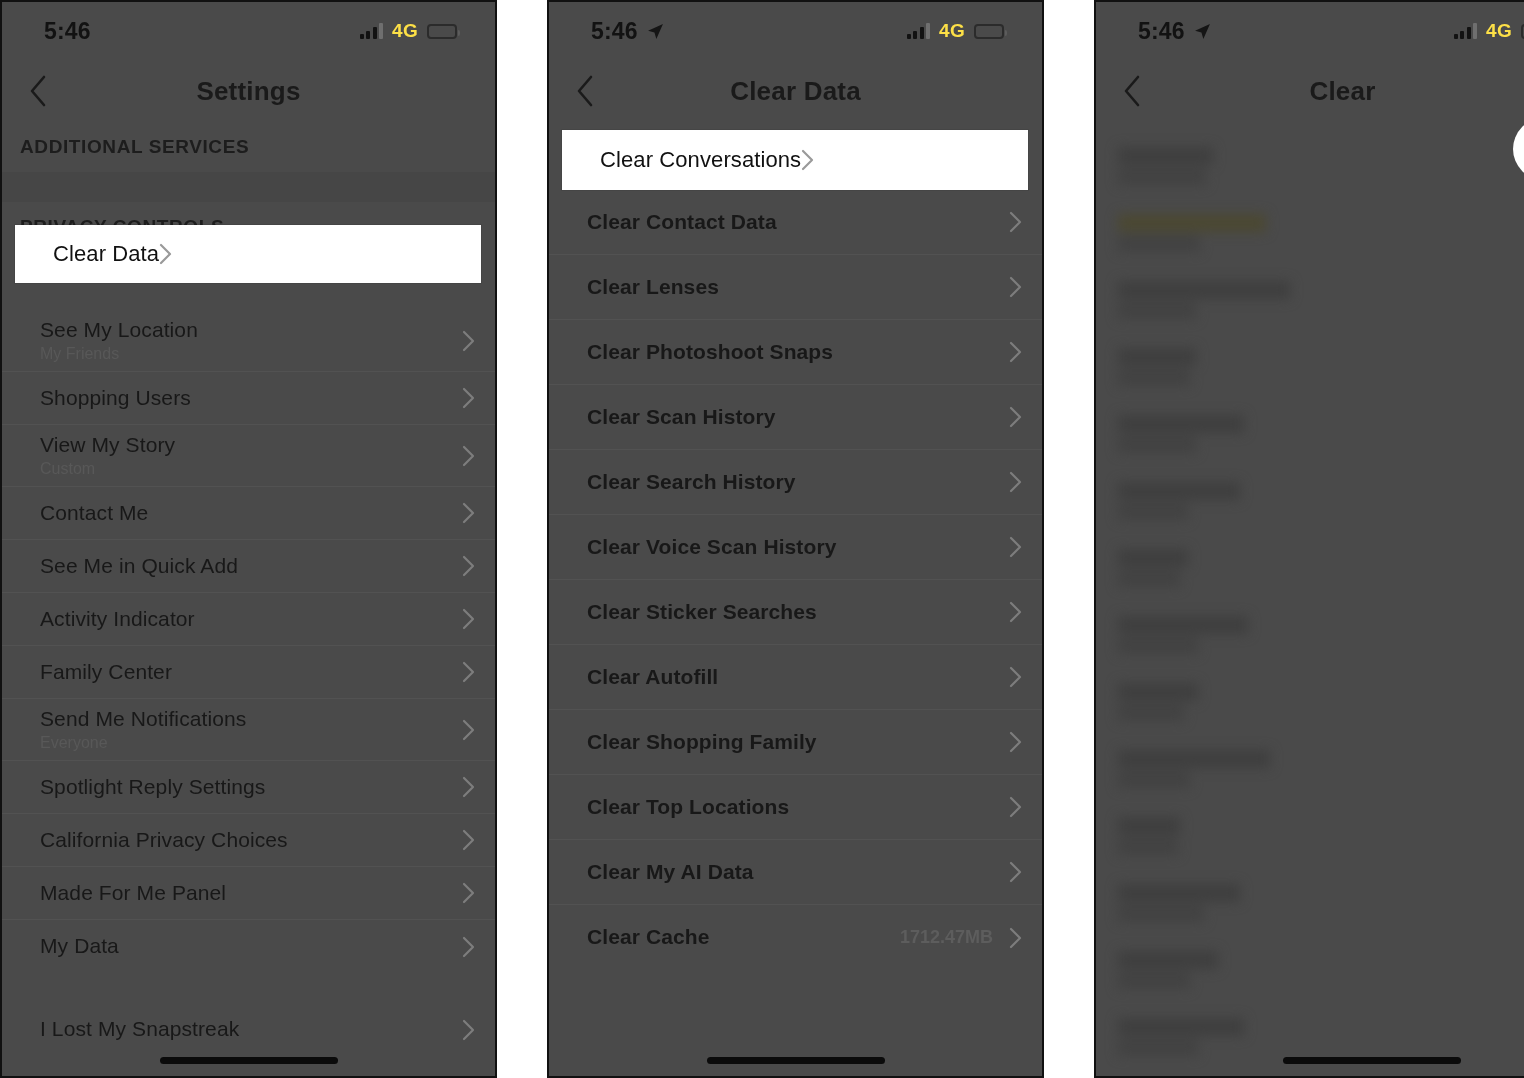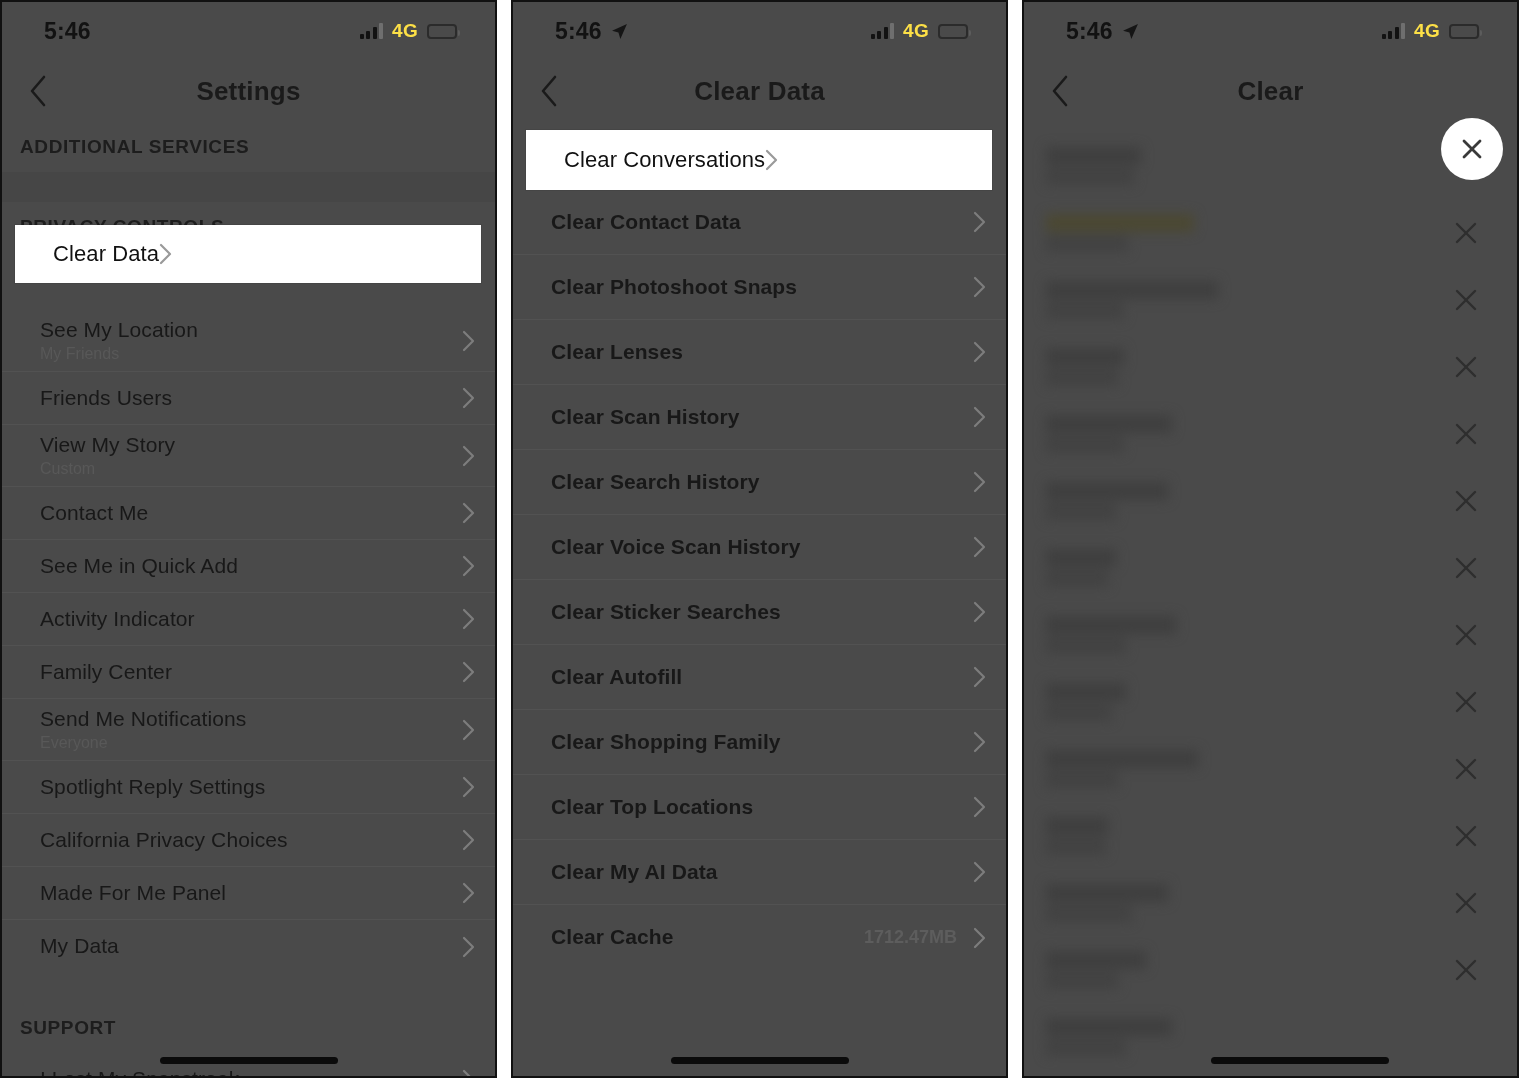--- a/index.html
+++ b/index.html
@@ -7,20 +7,21 @@
     width: 1524px; height: 1078px;
     background: #ffffff;
     font-family: "Liberation Sans", sans-serif;
     overflow: hidden;
   }
   .stage {
     position: relative;
     width: 1524px; height: 1078px;
     background: #ffffff;
     display: flex;
+    gap: 36px;
   }
   .phone {
     position: relative;
     width: 497px;
     height: 1078px;
     background: #4a4a4a;
     border: 2px solid #111111;
     overflow: hidden;
     flex: 0 0 auto;
   }
@@ -251,21 +252,21 @@
         <div class="labels">
           <span class="row-title">See My Location</span>
           <span class="row-sub">My Friends</span>
         </div>
         <svg class="chev" viewBox="0 0 13 22">
             <path d="M2 2 L11 11 L2 20"></path>
           </svg>
       </div>
       <div class="row">
         <div class="labels">
-          <span class="row-title">Friends Users</span>
+          <span class="row-title">Shopping Users</span>
         </div>
         <svg class="chev" viewBox="0 0 13 22">
             <path d="M2 2 L11 11 L2 20"></path>
           </svg>
       </div>
       <div class="row tall">
         <div class="labels">
           <span class="row-title">View My Story</span>
           <span class="row-sub">Custom</span>
         </div>
@@ -342,21 +343,20 @@
         <div class="labels">
           <span class="row-title">My Data</span>
         </div>
         <svg class="chev" viewBox="0 0 13 22">
             <path d="M2 2 L11 11 L2 20"></path>
           </svg>
       </div>
     </div>
 
     <div style="height:30px"></div>
-    <div class="section-label">SUPPORT</div>
     <div class="row" style="border-bottom:none">
       <div class="labels">
         <span class="row-title">I Lost My Snapstreak</span>
       </div>
       <svg class="chev" viewBox="0 0 13 22">
           <path d="M2 2 L11 11 L2 20"></path>
         </svg>
     </div>
 
     <div class="home-indicator"></div>
@@ -406,29 +406,29 @@
       <div class="row">
         <div class="labels">
           <span class="row-title">Clear Contact Data</span>
         </div>
         <svg class="chev" viewBox="0 0 13 22">
             <path d="M2 2 L11 11 L2 20"></path>
           </svg>
       </div>
       <div class="row">
         <div class="labels">
+          <span class="row-title">Clear Lenses</span>
+        </div>
+        <svg class="chev" viewBox="0 0 13 22">
+            <path d="M2 2 L11 11 L2 20"></path>
+          </svg>
+      </div>
+      <div class="row">
+        <div class="labels">
           <span class="row-title">Clear Photoshoot Snaps</span>
-        </div>
-        <svg class="chev" viewBox="0 0 13 22">
-            <path d="M2 2 L11 11 L2 20"></path>
-          </svg>
-      </div>
-      <div class="row">
-        <div class="labels">
-          <span class="row-title">Clear Lenses</span>
         </div>
         <svg class="chev" viewBox="0 0 13 22">
             <path d="M2 2 L11 11 L2 20"></path>
           </svg>
       </div>
       <div class="row">
         <div class="labels">
           <span class="row-title">Clear Scan History</span>
         </div>
         <svg class="chev" viewBox="0 0 13 22">

